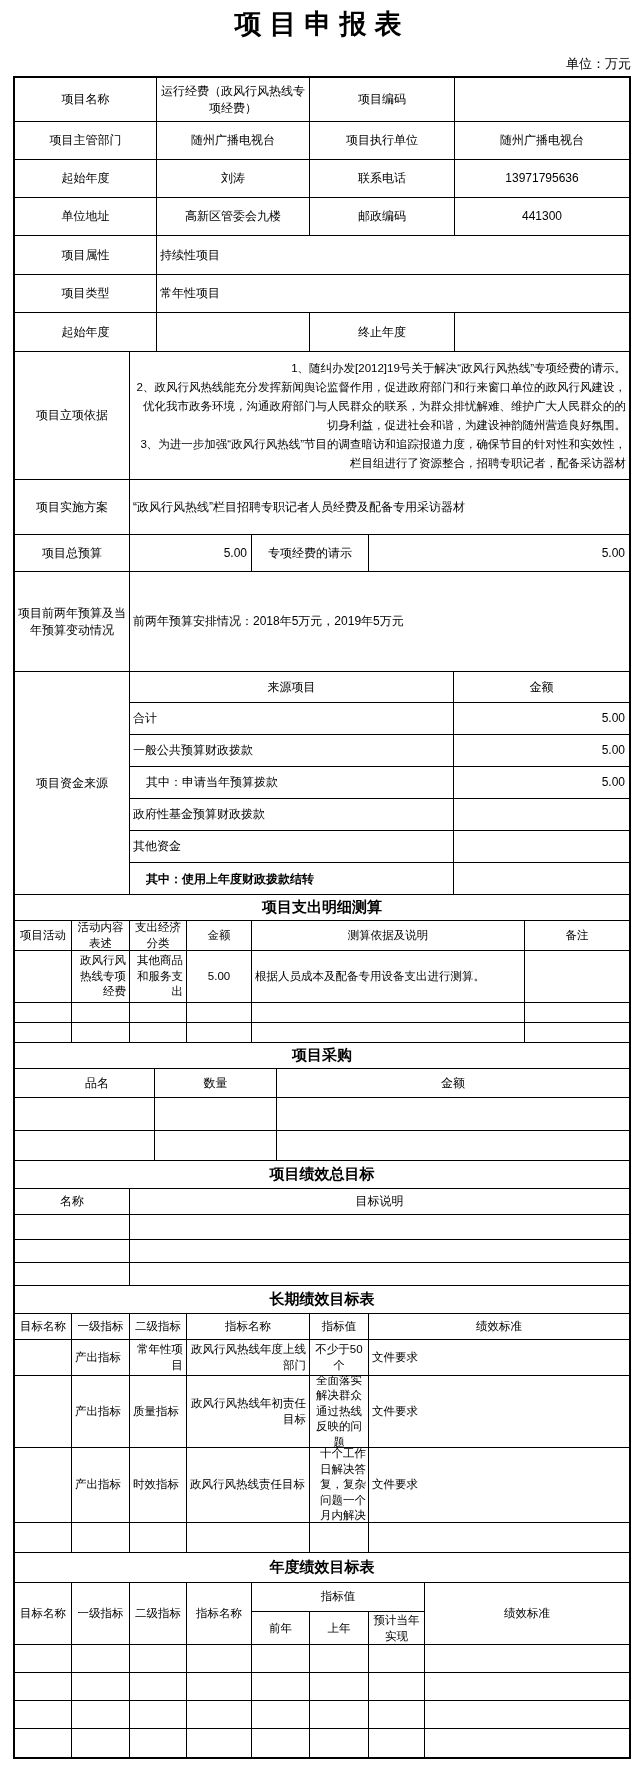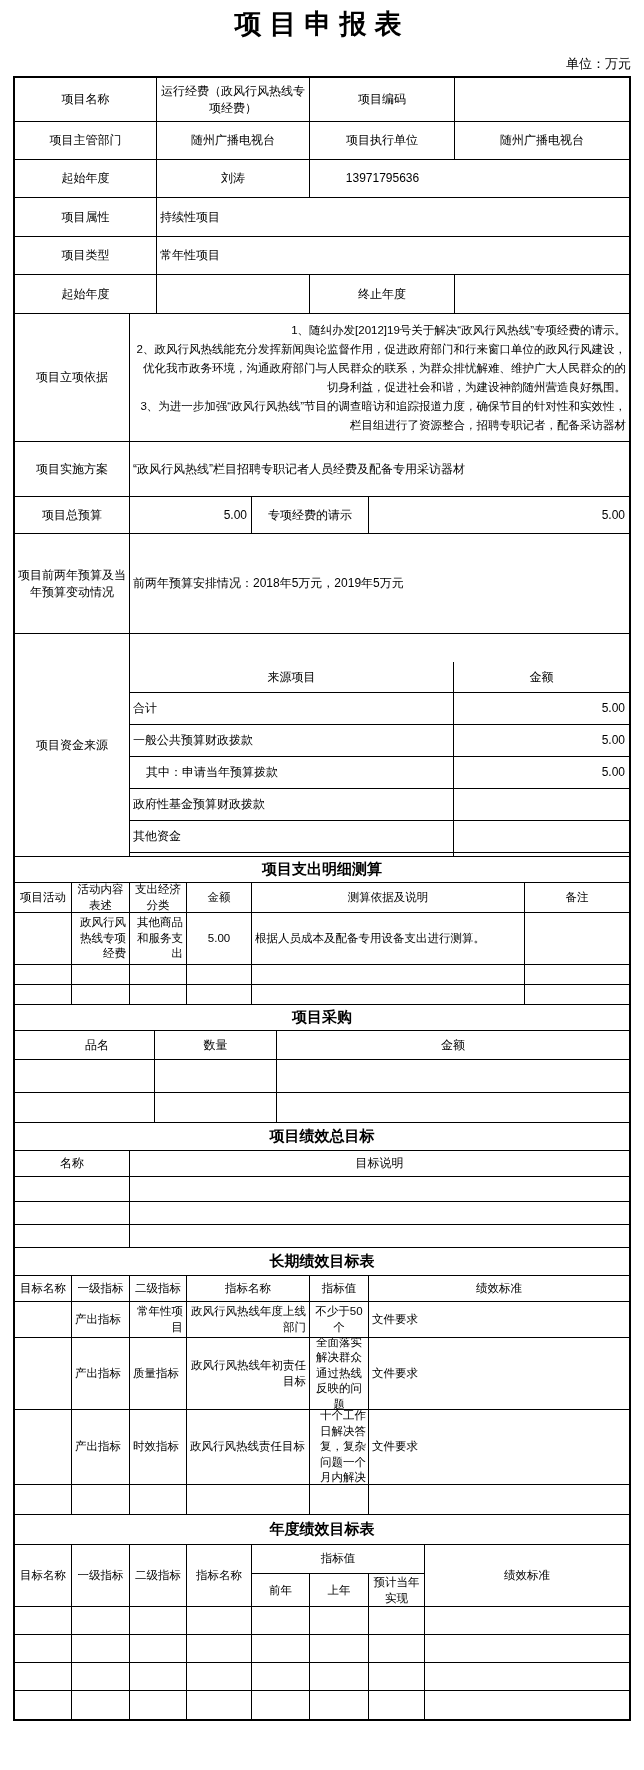--- a/index.html
+++ b/index.html
@@ -44,21 +44,21 @@
   
   .cols-a{grid-template-columns:142px 153px 145px 1fr;}
   .cols-b{grid-template-columns:142px 1fr;}
   .cols-c{grid-template-columns:115px 1fr;}
   .cols-d{grid-template-columns:115px 122px 117px 1fr;}
   .cols-e{grid-template-columns:57px 58px 57px 65px 273px 1fr;}
   .cols-f{grid-template-columns:115px 122px 1fr;padding-left:25px;}
   .cols-g{grid-template-columns:57px 58px 57px 123px 59px 1fr;}
   .cols-h{grid-template-columns:57px 58px 57px 65px 58px 59px 56px 1fr;}
   
-  .fund-right{display:block;padding:0;margin-top:28px;}
+  .fund-right{display:block;padding:0;}
   .fund-row{display:grid;grid-template-columns:324px 1fr;border-bottom:1px solid #000;box-sizing:border-box;}
   .fund-row:last-child{border-bottom:none;font-weight:bold;}
   
   .ann-group{display:block;padding:0;}
   .ann-top{height:29px;border-bottom:1px solid #000;box-sizing:border-box;display:flex;align-items:center;justify-content:center;}
   .ann-bottom{display:grid;grid-template-columns:58px 59px 1fr;height:33px;}
 </style>
 </head>
 <body>
 
@@ -78,23 +78,30 @@
     <div class="r cols-a" style="height:38px">
       <div class="c">项目主管部门</div>
       <div class="c">随州广播电视台</div>
       <div class="c">项目执行单位</div>
       <div class="c">随州广播电视台</div>
     </div>
 
     <div class="r cols-a" style="height:38px">
       <div class="c">起始年度</div>
       <div class="c">刘涛</div>
+      <div class="c">联系电话</div>
       <div class="c">13971795636</div>
     </div>
 
+    <div class="r cols-a" style="height:38px">
+      <div class="c">单位地址</div>
+      <div class="c">高新区管委会九楼</div>
+      <div class="c">邮政编码</div>
+      <div class="c">441300</div>
+    </div>
 
     <div class="r cols-b" style="height:39px">
       <div class="c">项目属性</div>
       <div class="c l">持续性项目</div>
     </div>
 
     <div class="r cols-b" style="height:38px">
       <div class="c">项目类型</div>
       <div class="c l">常年性项目</div>
     </div>

